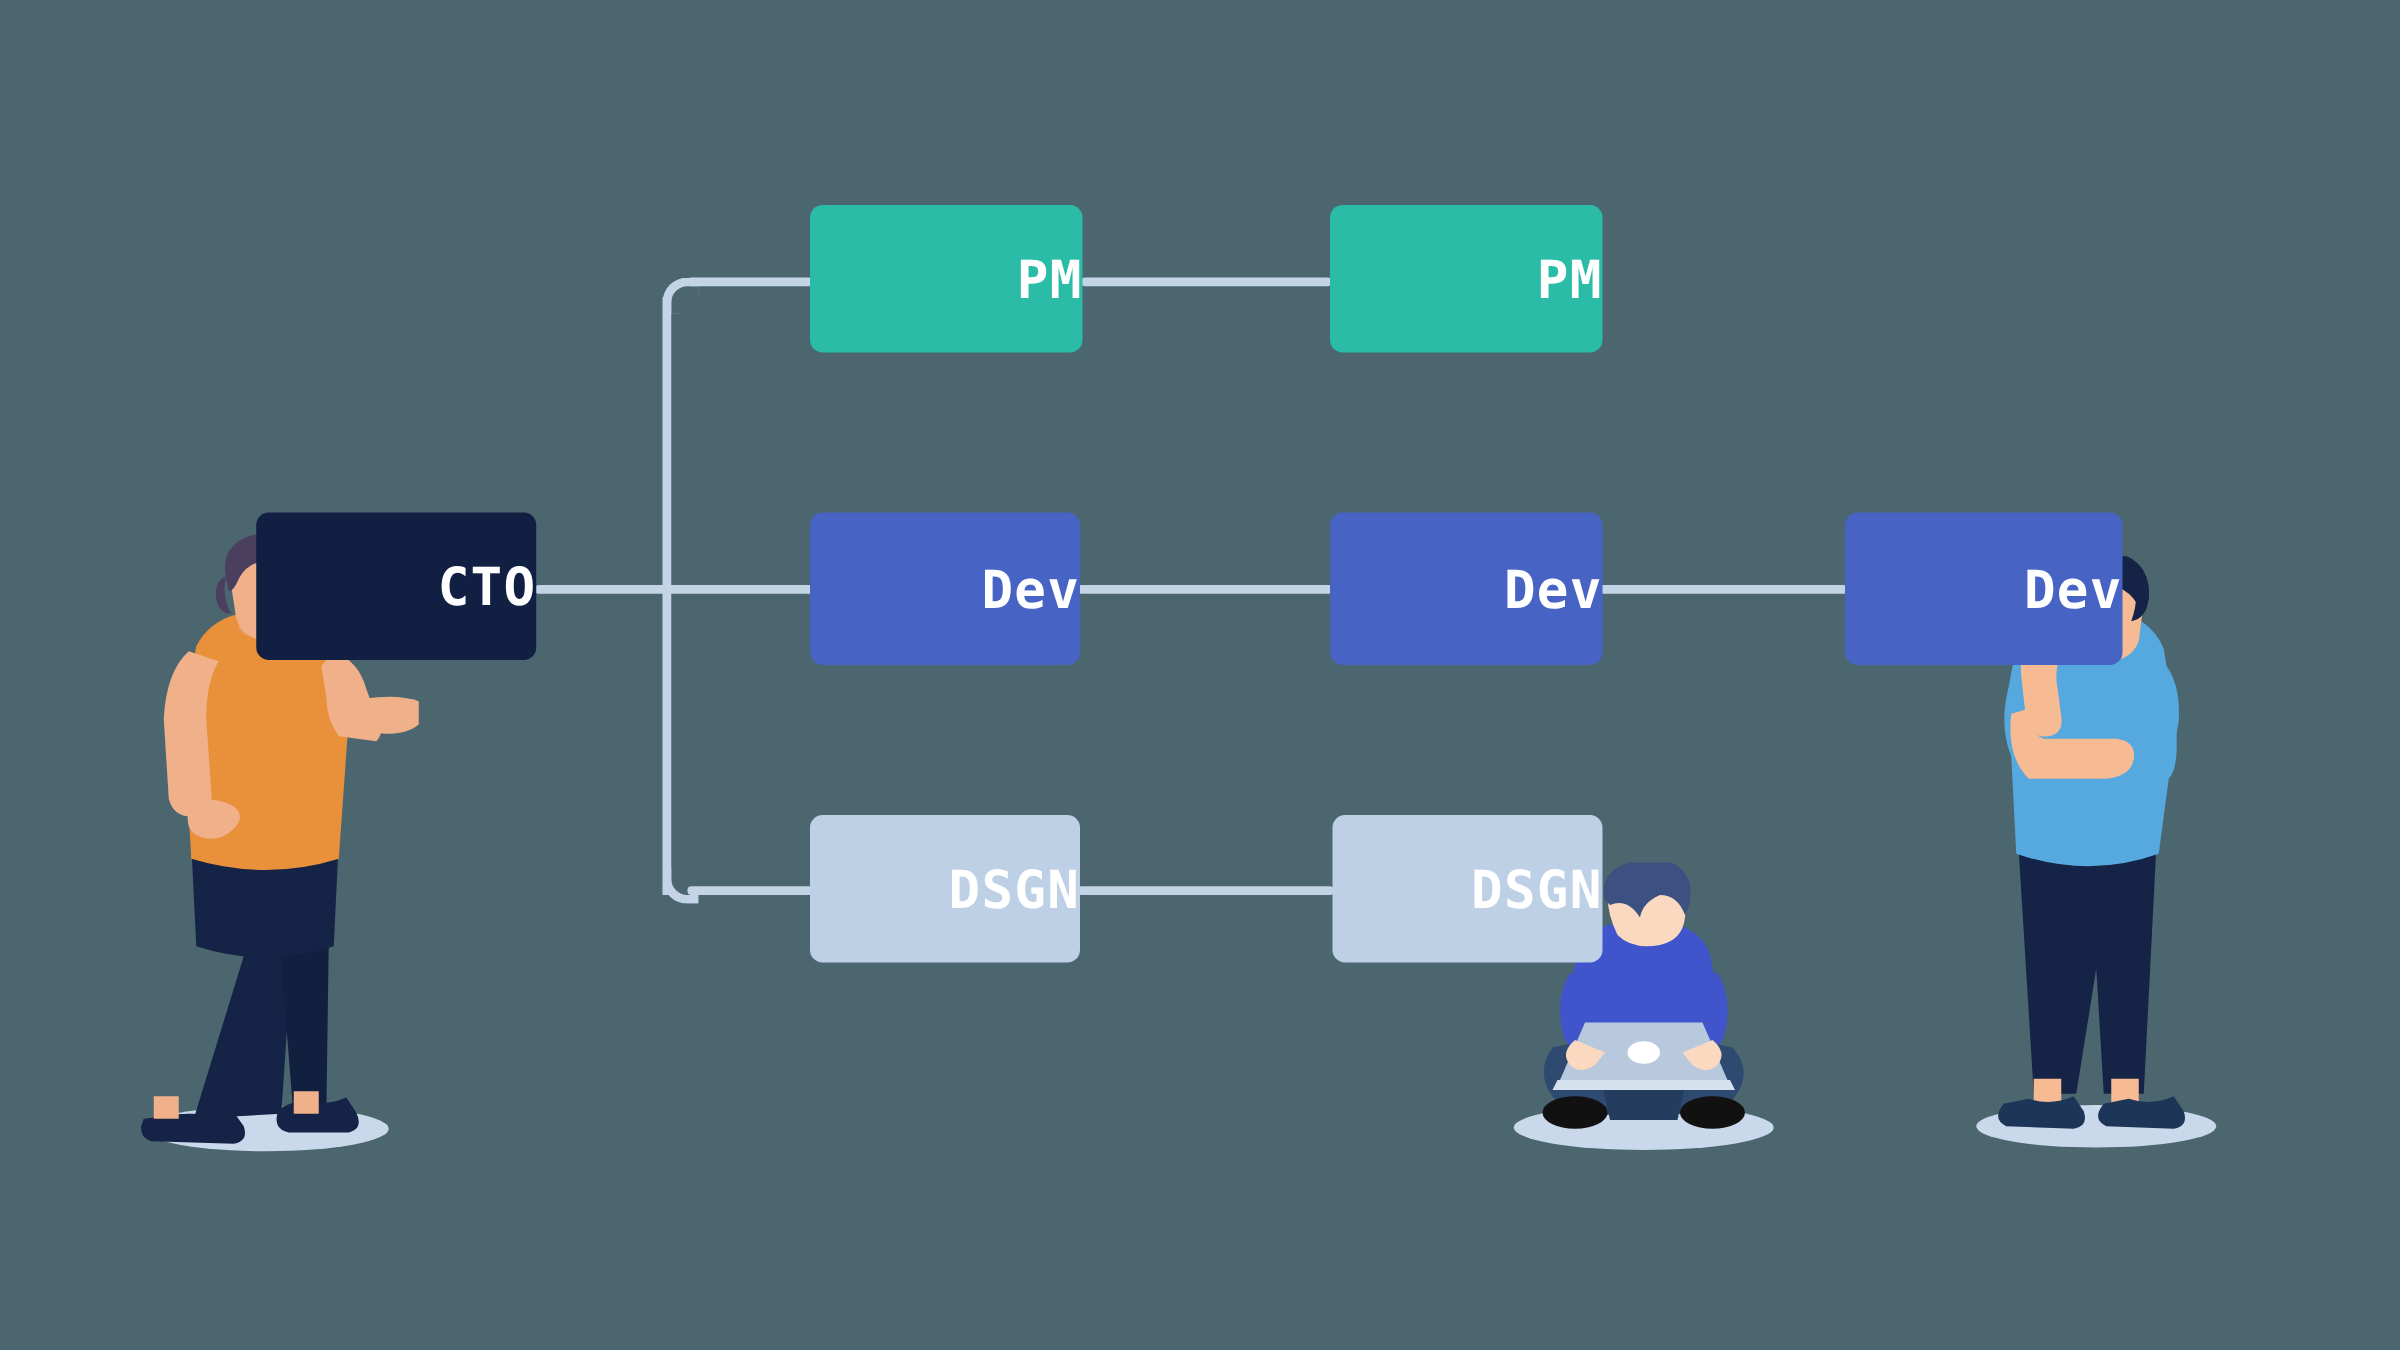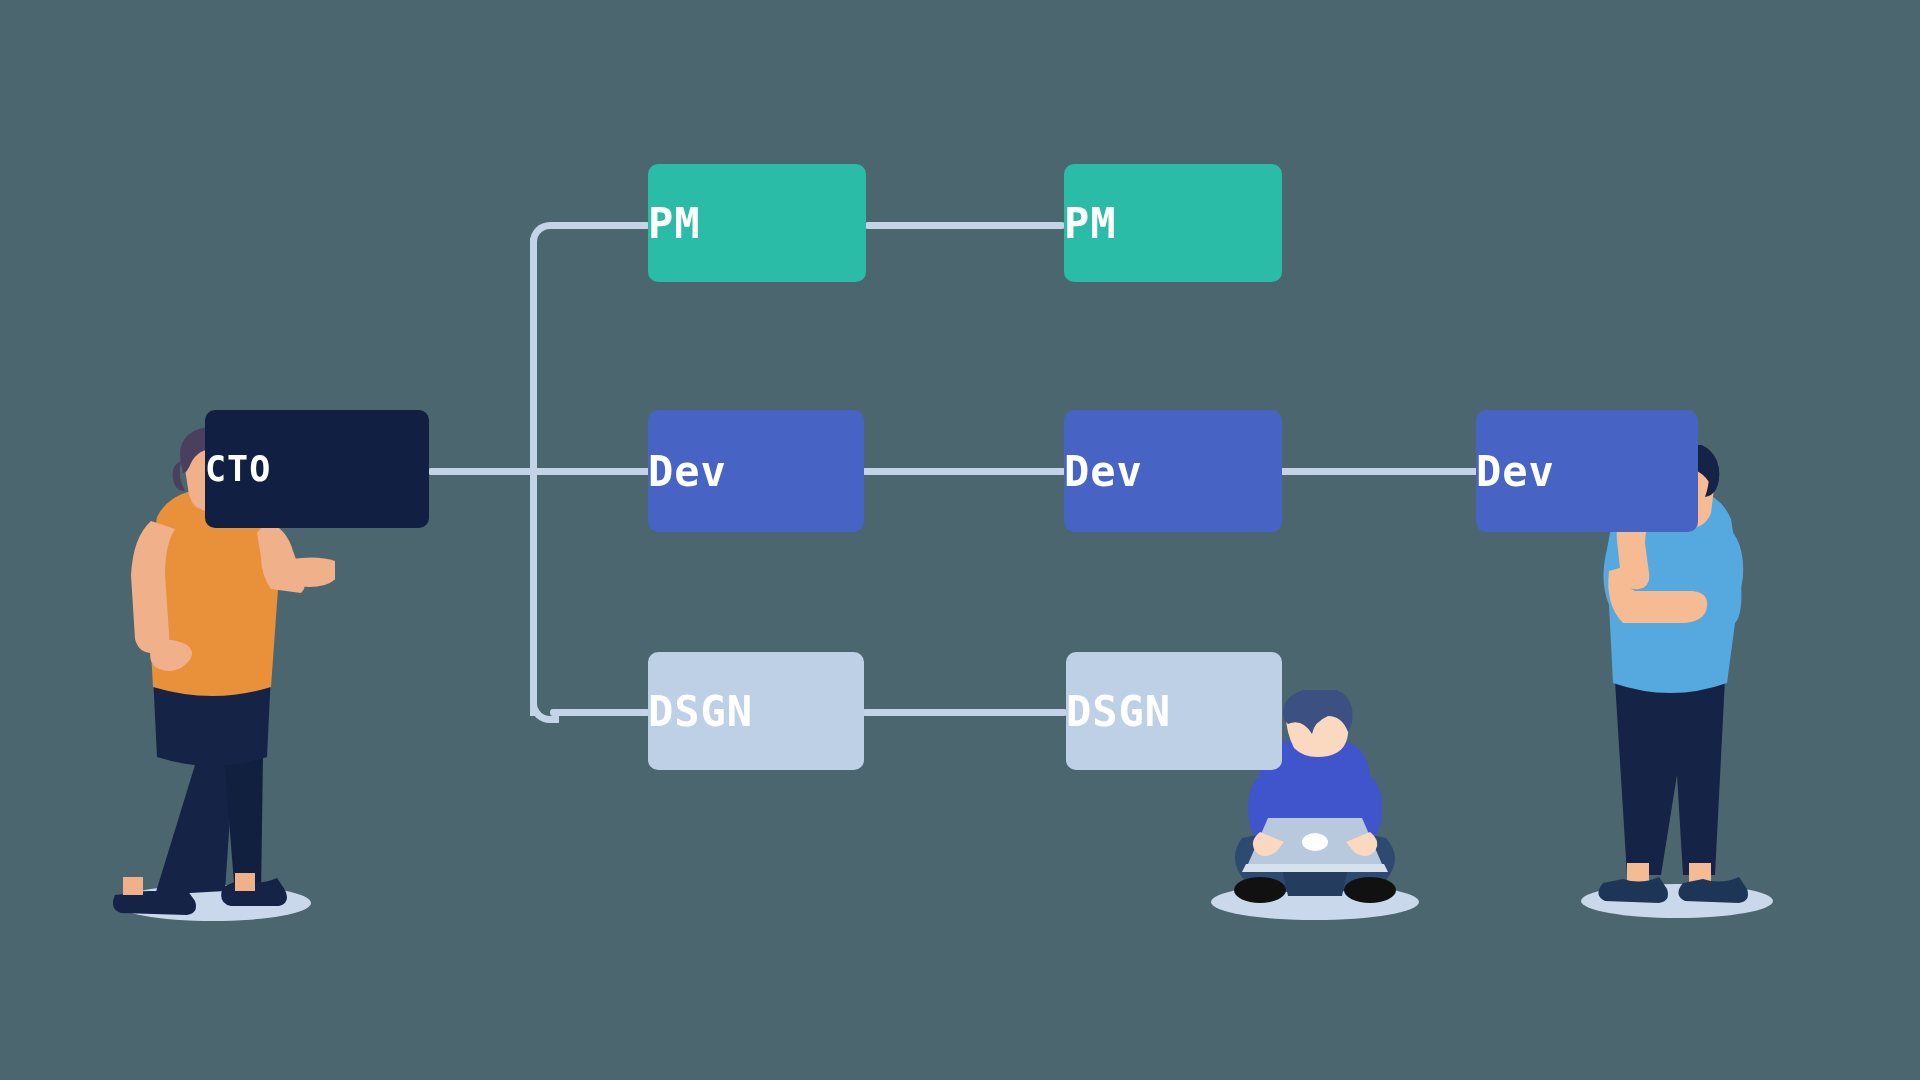--- a/index.html
+++ b/index.html
@@ -6,21 +6,21 @@
   body{
     width:1920px;height:1080px;overflow:hidden;
     font-family:"DejaVu Sans Mono","Liberation Mono",monospace;
   }
   #stage{position:relative;width:1920px;height:1080px;}
   .bg{position:absolute;inset:0;}
 
   
   .node{
     position:absolute;
-    display:flex;align-items:center;justify-content:flex-start;
+    display:flex;align-items:center;justify-content:flex-end;
     border-radius:10px;
     color:#ffffff;
     font-family:"DejaVu Sans Mono","Liberation Mono",monospace;
     font-weight:700;
     letter-spacing:1px;
     user-select:none;
   }
   .node span{pointer-events:none;}
 
   
@@ -150,21 +150,21 @@
       <path d="M180 142 q12 10 4 20 q-8 8 -20 0 l-8 -10 Z" fill="#fbd9c0"></path>
 
       <rect x="108" y="40" width="34" height="22" rx="8" fill="#eec6ab"></rect>
 
       <path d="M98 10 Q124 -2 148 10 Q160 24 158 44 Q156 62 138 66 Q116 70 104 58 Q96 42 96 26 Z" fill="#fbd9c0"></path>
 
       <path d="M94 30 Q88 4 122 -2 Q156 -6 162 18 Q164 32 158 42 Q152 26 138 26 Q124 32 122 44 Q112 28 98 34 Z" fill="#3d5082"></path>
     </svg>
   </div>
 
-  <div class="node" style="left:205px;top:410px;width:224px;height:118px;background:#101f42;font-size:35px;">
+  <div class="node" style="left:205px;top:410px;width:224px;height:118px;background:#101f42;font-size:42px;">
     <span>CTO</span>
   </div>
 
   <div class="node" style="left:648px;top:164px;width:218px;height:118px;background:#2bbca8;font-size:42px;">
     <span>PM</span>
   </div>
 
   <div class="node" style="left:1064px;top:164px;width:218px;height:118px;background:#2bbca8;font-size:42px;">
     <span>PM</span>
   </div>

